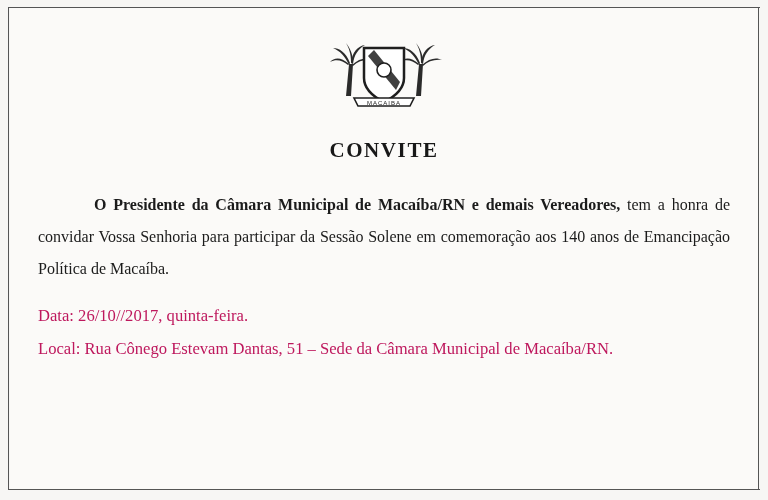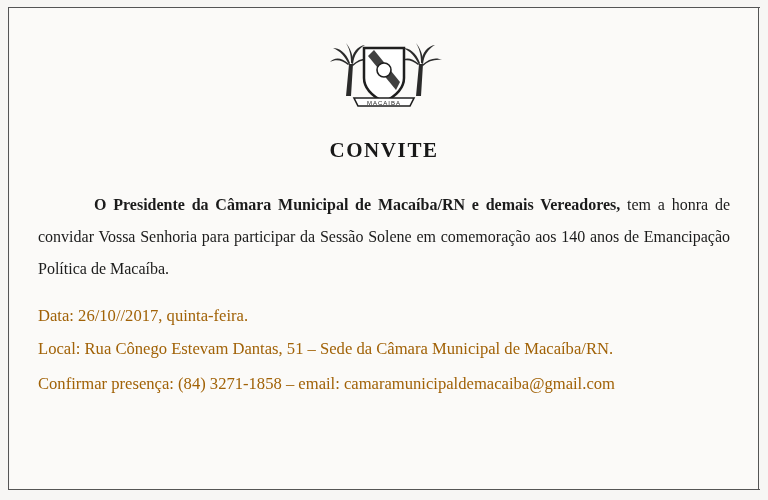--- a/index.html
+++ b/index.html
@@ -97,21 +97,21 @@
     text-indent: 56px;
     margin: 0 0 8px 0;
   }
   .body-para b {
     font-weight: bold;
   }
 
   .info-line {
     font-size: 16.6px;
     line-height: 2.0;
-    color: #a16207;
+    color: #be185d;
     margin: 0;
     text-align: left;
   }
   .info-line.last {
     margin-top: 2px;
   }
 
   .spacer-small { height: 6px; }
 </style>
 </head>
@@ -160,16 +160,15 @@
     </div>
 
     <div class="doc-title">CONVITE</div>
 
     <p class="body-para"><b>O Presidente da Câmara Municipal de Macaíba/RN e demais Vereadores,</b><span> tem a honra de convidar Vossa Senhoria para participar da Sessão Solene em comemoração aos 140 anos de Emancipação Política de Macaíba.</span></p>
 
     <div class="spacer-small"></div>
 
     <p class="info-line">Data: 26/10//2017, quinta-feira.</p>
     <p class="info-line">Local: Rua Cônego Estevam Dantas, 51 – Sede da Câmara Municipal de Macaíba/RN.</p>
-    <p class="info-line last">Confirmar presença: (84) 3271-1858 – email: camaramunicipaldemacaiba@gmail.com</p>
 
   </div>
 </div>
 
 </body></html>

